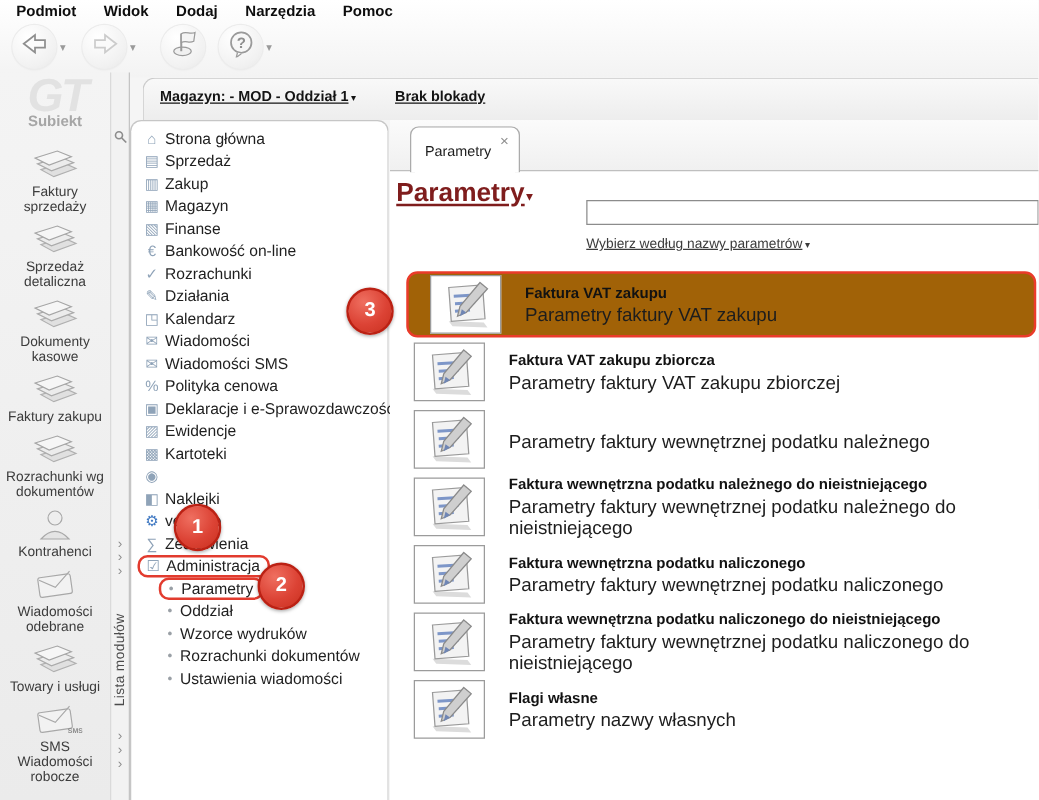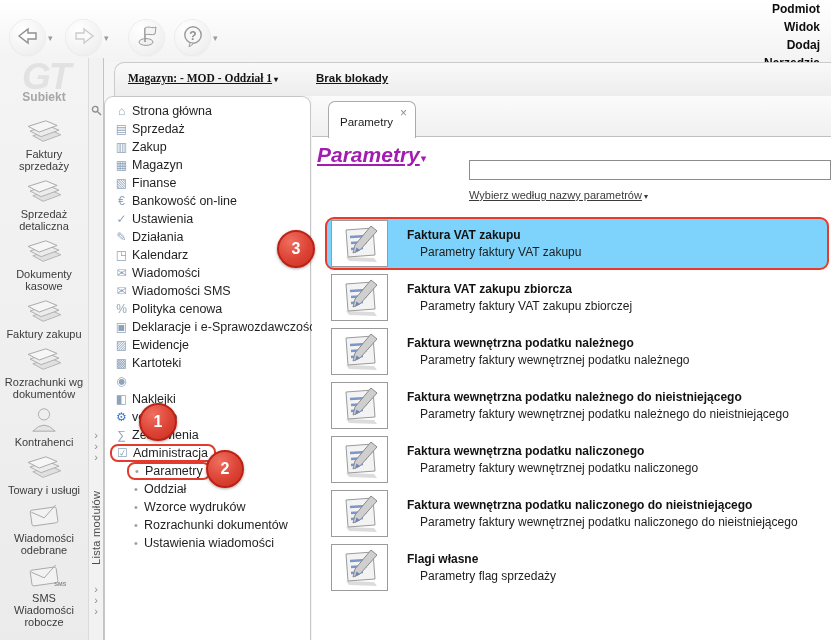--- a/index.html
+++ b/index.html
@@ -4,21 +4,21 @@
 <style>
   * { margin:0; padding:0; box-sizing:border-box; }
   html,body { background:#fff; }
   #app {
     position:relative; width:831px; height:640px; overflow:hidden;
     font-family:"Liberation Sans","DejaVu Sans",sans-serif; background:#f5f5f5;
   }
   
   .chrome { position:absolute; left:0; top:0; right:0; height:62px;
     background:linear-gradient(#ffffff,#f3f3f3); }
-  .menubar { display:flex; height:19px; align-items:flex-end; padding-left:2px;flex-direction:column; }
+  .menubar { display:flex; height:19px; align-items:flex-start; padding-left:2px; }
   .menubar .mitem { padding:2px 11px; font-size:12px; font-weight:700; color:#0d0d0d; cursor:default; }
   .cbtn { position:absolute; top:20px; width:35px; height:35px; border-radius:50%;
     background:radial-gradient(circle at 35% 28%, #ffffff 0%, #f1f1f1 70%, #e6e6e6 100%);
     box-shadow:0 0 0 1px #ececec, 0 1px 2px rgba(0,0,0,.06);
     display:flex; align-items:center; justify-content:center; }
   .caret { position:absolute; top:33px; font-size:9px; color:#9a9a9a; }
   
   .sidebar { position:absolute; left:0; top:58px; width:88px; bottom:0;
     background:linear-gradient(180deg,#f4f4f4,#ebebeb); }
   .ghost { position:absolute; top:-2px; left:22px; font-size:37px; font-weight:700; font-style:italic;
@@ -39,21 +39,21 @@
   .chv1 { top:372px; } .chv2 { top:526px; }
   .striplabel { position:absolute; left:1px; top:418px; height:104px; width:14px;
     writing-mode:vertical-rl; transform:rotate(180deg); font-size:11px; color:#4c4c4c;
     text-align:center; letter-spacing:.3px; }
   
   .panelhead { position:absolute; left:114px; top:62px; right:0; height:34px;
     background:linear-gradient(#f9f9f9,#ededed);
     border:1px solid #cbcbcb; border-bottom:none; border-right:none; border-radius:10px 0 0 0; }
   .hlink { position:absolute; top:9px; font-size:11.5px; font-weight:700; color:#141414;
     text-decoration:underline; cursor:pointer; white-space:nowrap; }
-  .wh { left:13px;font-family:Liberation Serif, serif; } .lock { left:201px; }
+  .wh { left:13px; } .lock { left:201px; }
   .hcaret { font-size:8px; text-decoration:none; display:inline-block; margin-left:2px; }
   
   .treepanel { position:absolute; left:104px; top:96px; width:207px; bottom:0; background:#fff;
     border:1px solid #c6c6c6; border-bottom:none; border-radius:9px 9px 0 0; padding-top:5px; }
   .trow { height:18px; display:flex; align-items:center; padding-left:7px;
     font-size:12.5px; color:#1f1f1f; white-space:nowrap; cursor:pointer; }
   .ticon { flex:0 0 19px; width:19px; text-align:center; font-size:12px; color:#8fa3b8; }
   .ticon.blue { color:#3f78c2; }
   .tlabel { padding-left:1px; }
   .trow .redout { display:inline-flex; align-items:center; border:2px solid #e23b2e;
@@ -61,38 +61,38 @@
   .sub { padding-left:24px; }
   .bullet { flex:0 0 14px; text-align:center; color:#9aa0a6; font-size:11px; }
   
   .main { position:absolute; left:312px; top:96px; right:0; bottom:0; background:#fff; }
   .tabbar { position:absolute; left:0; top:0; right:0; height:41px;
     background:linear-gradient(#fbfbfb,#f0f0f0); border-bottom:1px solid #bfbfbf; }
   .tab { position:absolute; left:16px; top:5px; width:88px; height:37px; background:#fff;
     border:1px solid #ababab; border-bottom:none; border-radius:7px 7px 0 0; z-index:2; cursor:default; }
   .tab .tlbl { position:absolute; left:11px; top:14px; font-size:11.5px; color:#1c1c1c; }
   .tab .tx { position:absolute; right:8px; top:4px; font-size:12px; color:#8e8e8e; cursor:pointer; }
-  .ptitle { position:absolute; left:5px; top:47px; font-size:21px; font-weight:700; color:#a21caf;
-    text-decoration:underline; cursor:pointer;font-style:italic; }
+  .ptitle { position:absolute; left:5px; top:47px; font-size:21px; font-weight:700; color:#7f1d1d;
+    text-decoration:underline; cursor:pointer; }
   .ptitle .tcaret { font-size:11px; display:inline-block; margin-left:1px; }
   .search { position:absolute; left:157px; top:64px; right:0; height:20px;
     border:1px solid #8c8c8c; font-size:12px; padding:1px 4px;
     font-family:"Liberation Sans","DejaVu Sans",sans-serif; }
   .filter { position:absolute; left:157px; top:93px; font-size:11px; color:#3b3b3b;
     text-decoration:underline; cursor:pointer;text-align:center; }
   .filter .fcaret { font-size:8px; display:inline-block; margin-left:2px; }
   .list { position:absolute; left:16px; top:121px; right:2px; }
   .lrow { position:relative; height:49px; margin-bottom:5px; display:flex; align-items:center; cursor:pointer; }
-  .lrow.sel { background:#7dd3fc; border:2px solid #ea3b2a; border-radius:9px;
-    margin-left:-3px; padding-left:1px; height:53px; margin-bottom:3px; }
+  .lrow.sel { background:#a16207; border:2px solid #ea3b2a; border-radius:9px;
+    margin-left:-3px; padding-left:14px; height:53px; margin-bottom:3px; }
   .ibox { flex:0 0 57px; width:57px; height:47px; border:1px solid #9b9b9b; background:#fff;
     margin-left:3px; display:flex; align-items:center; justify-content:center; }
   .ltxt { margin-left:19px; }
   .lt1 { font-size:12px; font-weight:700; color:#121212; }
-  .lt2 { font-size:12px; color:#1d1d1d; margin-left:13px; margin-top:3px; }
+  .lt2 { font-size:15px; color:#1d1d1d; margin-top:3px; }
   
   .badge { position:absolute; width:38px; height:38px; border-radius:50%;
     background:radial-gradient(circle at 35% 28%, #ef6f60 0%, #dc4335 55%, #c9301f 100%);
     border:2px solid #bb2114; color:#fff; font-size:16px; font-weight:700;
     display:flex; align-items:center; justify-content:center; z-index:10;
     box-shadow:0 1px 3px rgba(0,0,0,.35); }
   .b1 { left:139px; top:403px; } .b2 { left:206px; top:450px; } .b3 { left:277px; top:230px; }
   .hidden-defs { position:absolute; width:0; height:0; overflow:hidden; }
 </style>
 </head>
@@ -220,32 +220,32 @@
         <span>
             <svg width="44" height="28">
               <use href="#i-person"></use>
             </svg>
           </span>
         <div class="mlabel">Kontrahenci</div>
       </div>
       <div class="mod">
         <span>
             <svg width="44" height="28">
+              <use href="#i-env"></use>
+            </svg>
+          </span>
+        <div class="mlabel">Wiadomości odebrane</div>
+      </div>
+      <div class="mod">
+        <span>
+            <svg width="44" height="28">
               <use href="#i-stack"></use>
             </svg>
           </span>
         <div class="mlabel">Towary i usługi</div>
-      </div>
-      <div class="mod">
-        <span>
-            <svg width="44" height="28">
-              <use href="#i-env"></use>
-            </svg>
-          </span>
-        <div class="mlabel">Wiadomości odebrane</div>
       </div>
       <div class="mod">
         <span>
           <svg width="44" height="28" viewBox="0 0 44 30">
               <use href="#i-env"></use>
               <text x="33" y="26" class="smsbadge">SMS</text>
             </svg>
         </span>
         <div class="mlabel">SMS Wiadomości robocze</div>
       </div>
@@ -297,21 +297,21 @@
     <div class="trow">
         <span class="ticon">▧</span>
         <span class="tlabel">Finanse</span>
       </div>
     <div class="trow">
         <span class="ticon">€</span>
         <span class="tlabel">Bankowość on-line</span>
       </div>
     <div class="trow">
         <span class="ticon">✓</span>
-        <span class="tlabel">Ustawienia</span>
+        <span class="tlabel">Rozrachunki</span>
       </div>
     <div class="trow">
         <span class="ticon">✎</span>
         <span class="tlabel">Działania</span>
       </div>
     <div class="trow">
         <span class="ticon">◳</span>
         <span class="tlabel">Kalendarz</span>
       </div>
     <div class="trow">
@@ -417,21 +417,20 @@
             <div class="lt2">Parametry faktury VAT zakupu zbiorczej</div>
           </div>
       </div>
       <div class="lrow">
         <div class="ibox">
             <svg width="44" height="38">
               <use href="#doc-pencil"></use>
             </svg>
           </div>
         <div class="ltxt">
-            <div class="lt1">Faktura wewnętrzna podatku należnego</div>
             <div class="lt2">Parametry faktury wewnętrznej podatku należnego</div>
           </div>
       </div>
       <div class="lrow">
         <div class="ibox">
             <svg width="44" height="38">
               <use href="#doc-pencil"></use>
             </svg>
           </div>
         <div class="ltxt">
@@ -462,21 +461,21 @@
           </div>
       </div>
       <div class="lrow">
         <div class="ibox">
             <svg width="44" height="38">
               <use href="#doc-pencil"></use>
             </svg>
           </div>
         <div class="ltxt">
             <div class="lt1">Flagi własne</div>
-            <div class="lt2">Parametry flag sprzedaży</div>
+            <div class="lt2">Parametry nazwy własnych</div>
           </div>
       </div>
     </div>
   </div>
 
   <div class="badge b1">1</div>
   <div class="badge b2">2</div>
   <div class="badge b3">3</div>
 
 </div>

